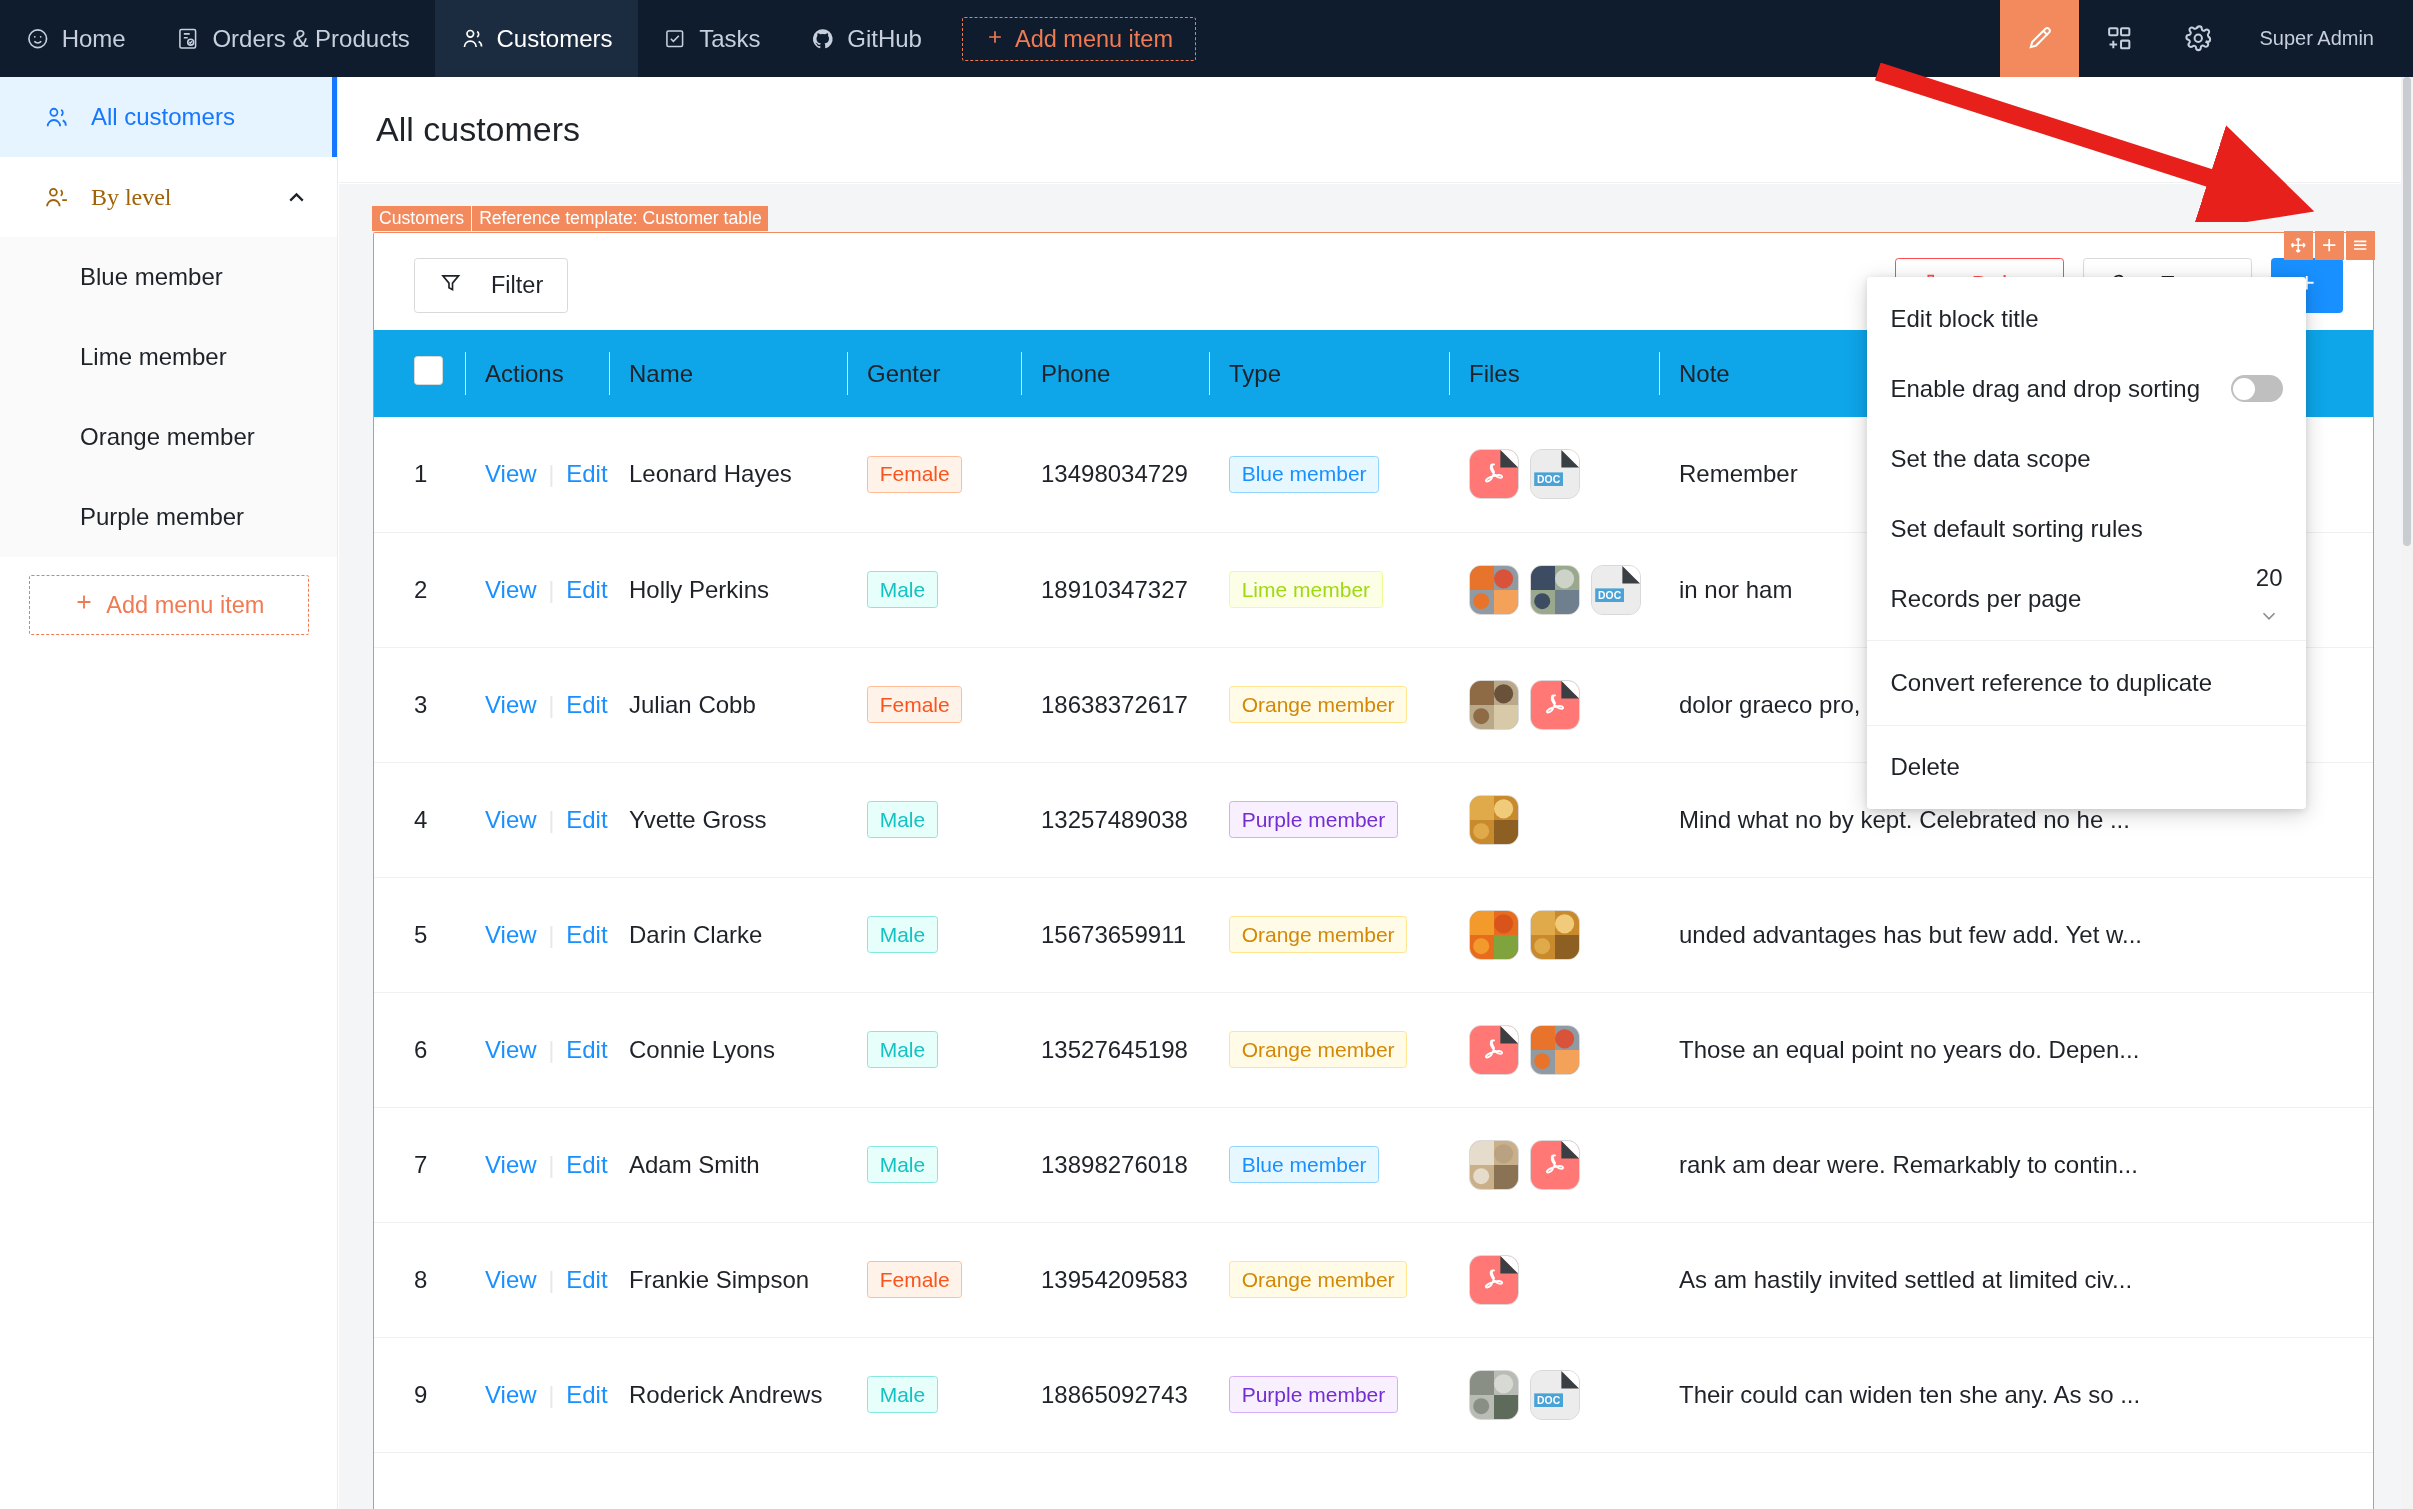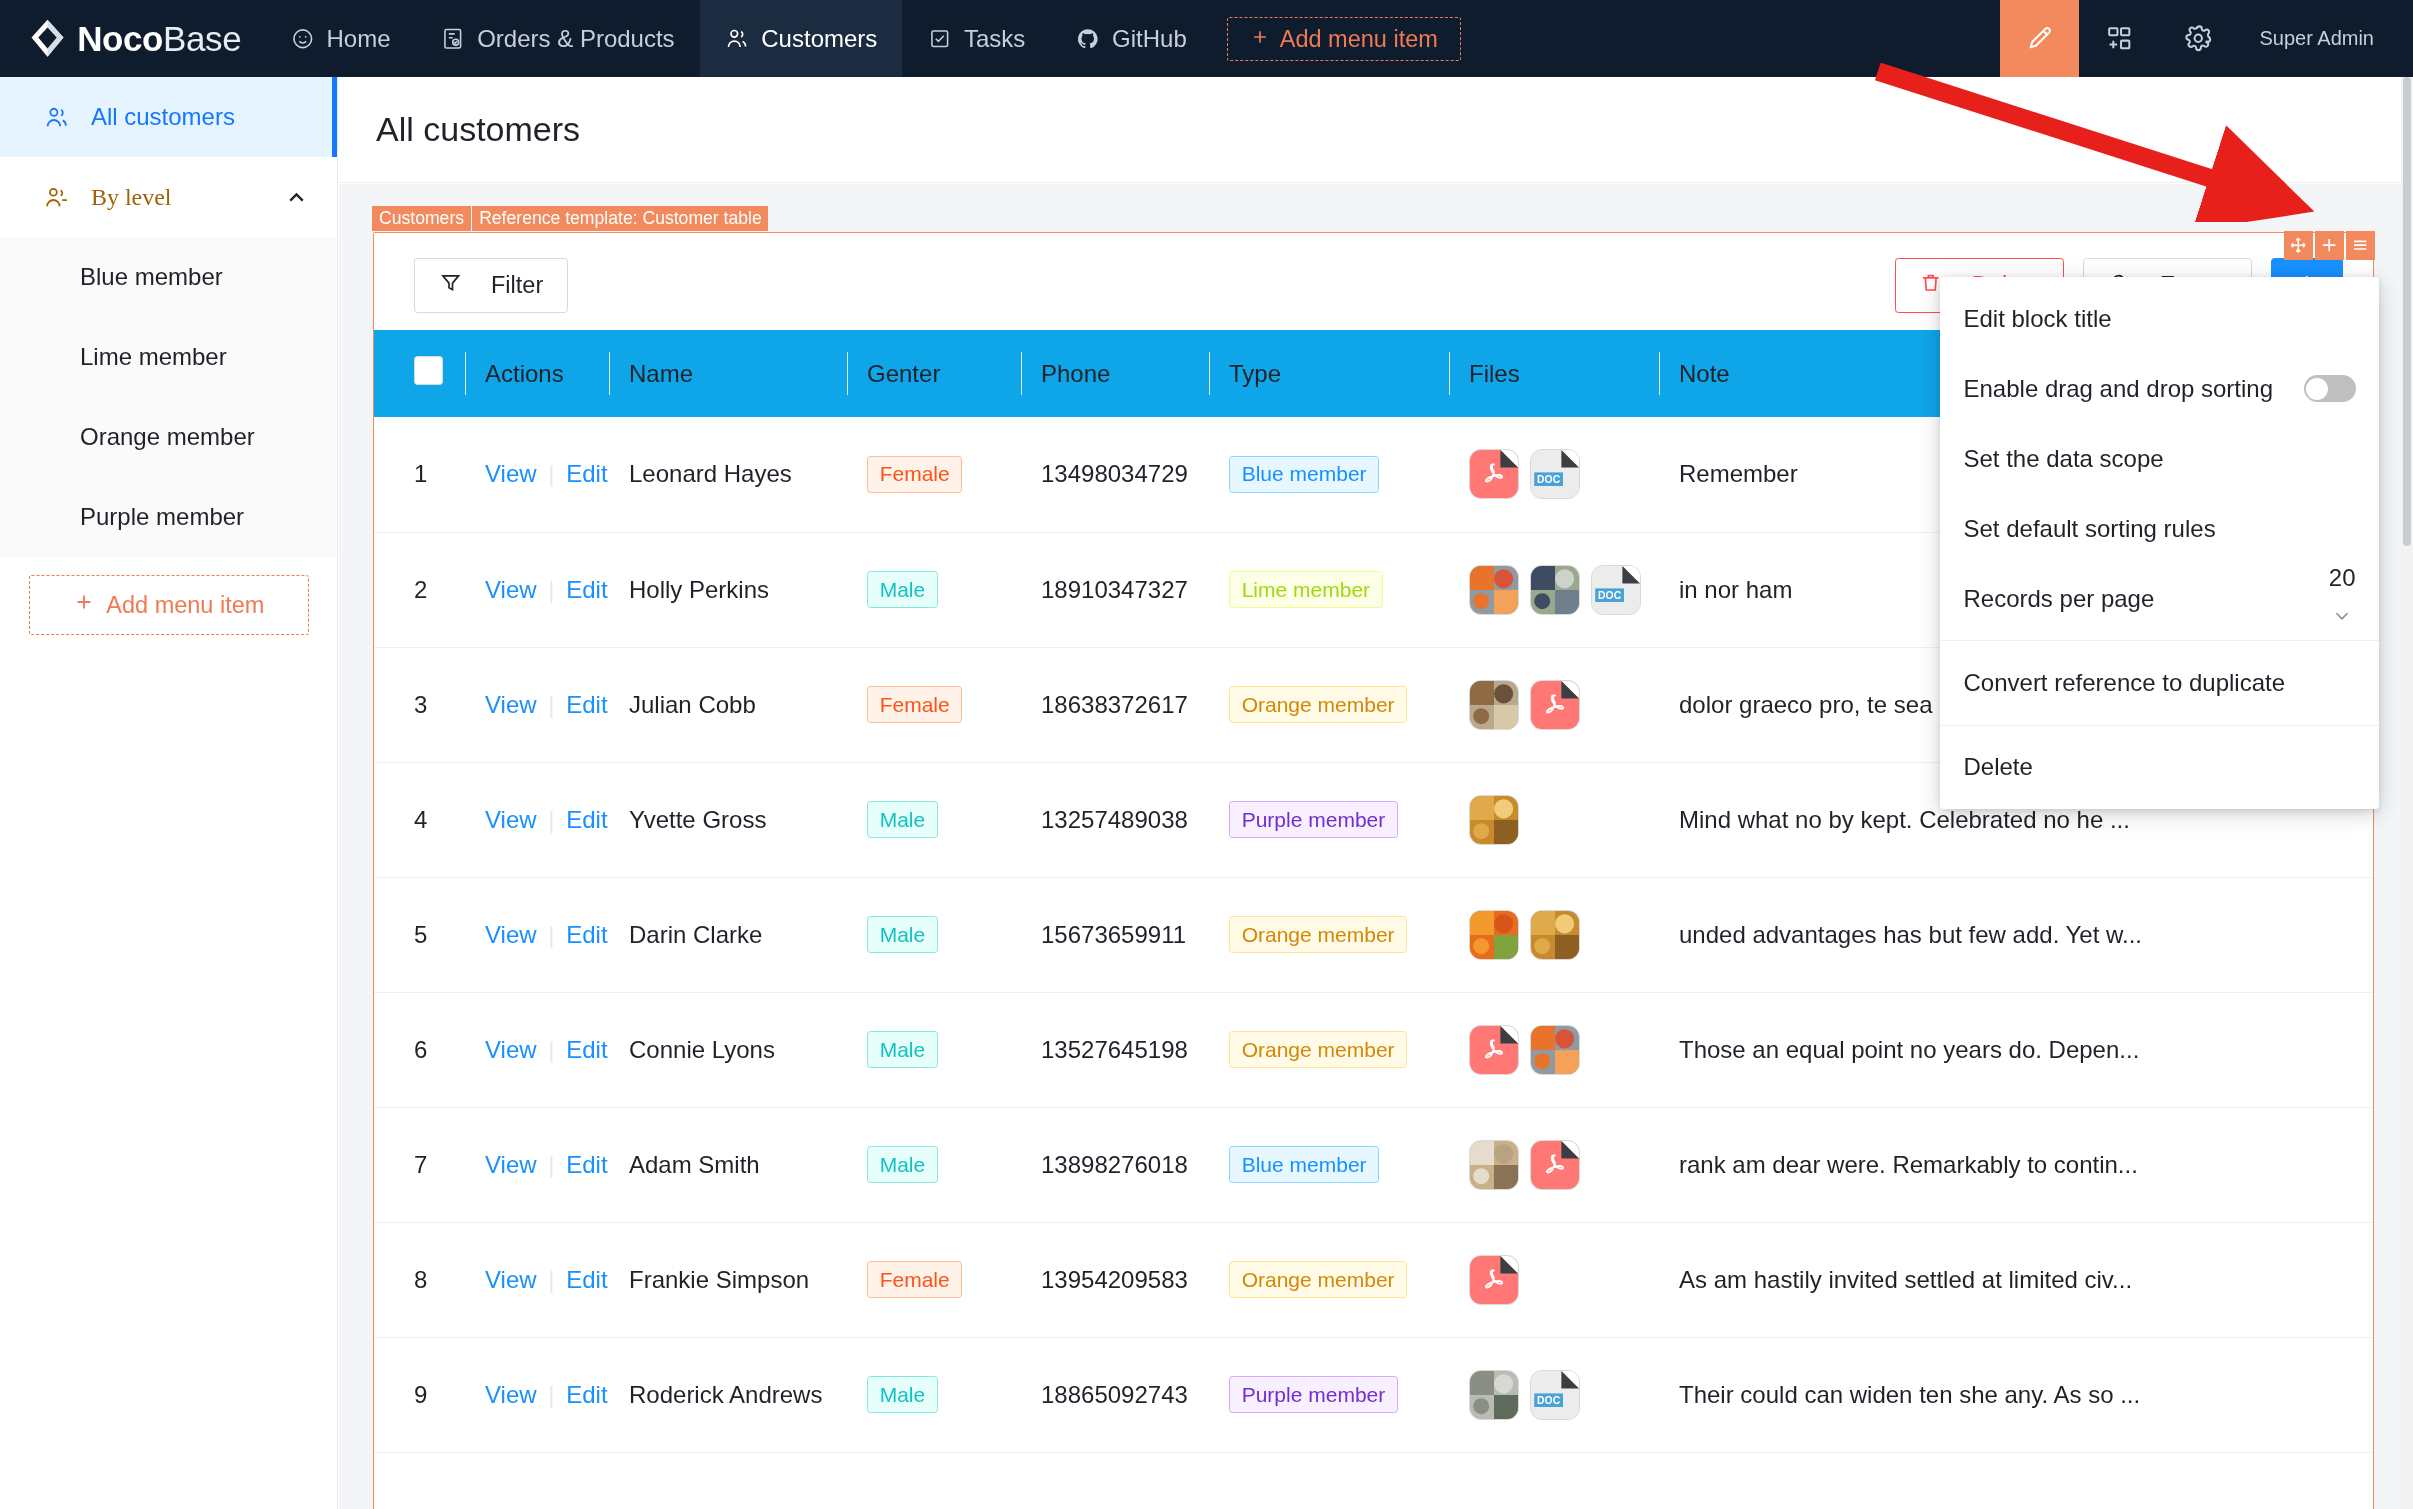--- a/index.html
+++ b/index.html
@@ -156,21 +156,21 @@
   .files { display: flex; gap: 11px; align-items: center; }
   .fthumb {
     width: 50px; height: 50px; border: 0.8px solid #d9d9d9; border-radius: 12px;
     overflow: hidden; flex: none; position: relative; background: #e5e5e5; cursor: pointer;
   }
   .fthumb svg { width: 100%; height: 100%; display: block; }
   .note-txt { white-space: nowrap; overflow: hidden; text-overflow: ellipsis; display: block; }
 
   
   .dropdown {
-    position: absolute; top: 277px; left: 1940px; width: 439px;
+    position: absolute; top: 277px; left: 1867px; width: 439px;
     background: #ffffff; border-radius: 3.4px;
     box-shadow: 0 5px 22px rgba(0,0,0,0.18), 0 1.7px 6.7px rgba(0,0,0,0.10);
     z-index: 80; padding: 6.7px 0;
   }
   .dd-item {
     height: 70px; display: flex; align-items: center; padding: 0 23.5px;
     font-size: 24px; color: #1f2329; cursor: pointer; white-space: nowrap;
   }
   .dd-sep { height: 0.8px; background: #f0f0f0; margin: 6.7px 0; }
   .dd-right { margin-left: auto; display: flex; align-items: center; gap: 13.4px; color: #1f2329; flex-direction: column; }
@@ -186,30 +186,20 @@
   .arrow-svg { position: absolute; top: 63px; left: 1869px; width: 503px; height: 159px; z-index: 90; pointer-events: none; }
 
   
   .vscroll { position: absolute; top: 77px; right: 0; width: 11.7px; bottom: 0; background: #f3f3f3; }
   .vscroll .thumb { position: absolute; top: 0; left: 1.7px; width: 8.4px; height: 469px; background: #c9ccd1; border-radius: 4.2px; }
 </style>
 </head>
 <body>
 
 <div class="topnav">
-  <div class="logo-wrap">
-    <span class="logo-mark">
-      <svg viewBox="0 0 44 46" xmlns="http://www.w3.org/2000/svg">
-        <path d="M22 1 L41 22 L22 45 L3 22 Z" fill="#ffffff"></path>
-        <path d="M22 1 L41 22 L22 45 Z" fill="#d7dee8"></path>
-        <path d="M22 10 L33 22 L22 35 L11 22 Z" fill="#0f1c2e"></path>
-      </svg>
-    </span>
-    <span class="logo-text"><span>Noco</span><span class="light">Base</span></span>
-  </div>
 
   <div class="nav-items">
     <div class="nav-item">
       <span class="nav-icon">
         <svg viewBox="0 0 24 24" fill="none" stroke="currentColor" stroke-width="1.7">
             <circle cx="12" cy="12" r="9"></circle>
             <circle cx="9" cy="10" r="0.9" fill="currentColor" stroke="none"></circle>
             <circle cx="15" cy="10" r="0.9" fill="currentColor" stroke="none"></circle>
             <path d="M8.5 14.5c1 1.2 2.2 1.8 3.5 1.8s2.5-.6 3.5-1.8"></path>
           </svg>

